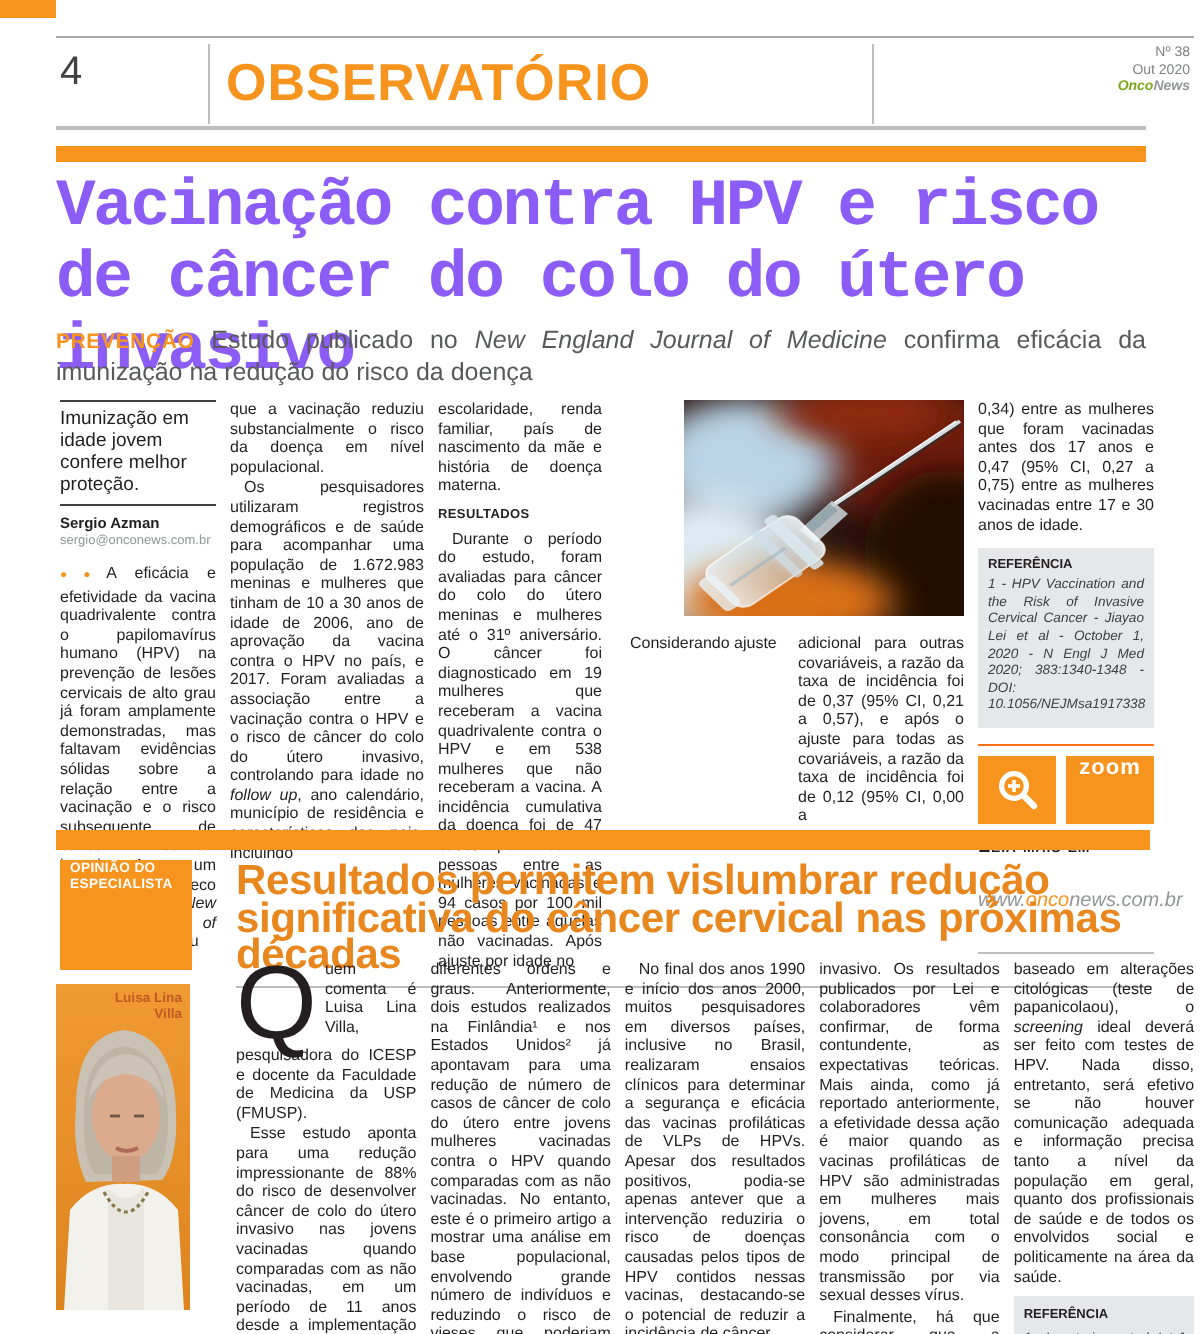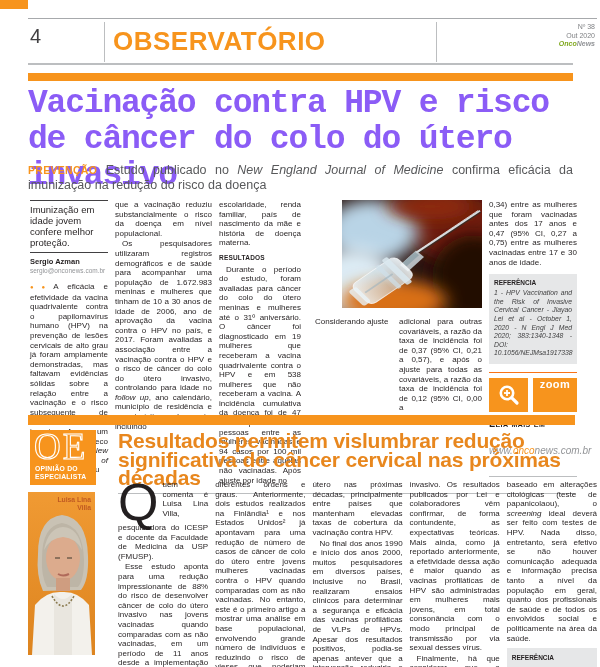--- a/index.html
+++ b/index.html
@@ -199,21 +199,20 @@
         <div class="btn btn-zoom">zoom</div>
       </div>
       <div class="leia">Leia mais em</div>
       <div class="site"><span>www.</span><span class="accent">onco</span><span>news.com.br</span></div>
     </div>
   </div>
 
   <div class="bar-orange-mid"></div>
 
   <div class="oe-badge">
-    <div class="oe-initials">OE</div>
     <div class="oe-label">
       <div>OPINIÃO DO</div>
       <div>ESPECIALISTA</div>
     </div>
   </div>
 
   <svg class="expert-photo" viewBox="0 0 67 163" preserveAspectRatio="none">
     <defs>
       <linearGradient id="og" x1="0" y1="0" x2="0" y2="1">
         <stop offset="0" stop-color="#F09A33"></stop>
@@ -243,21 +242,20 @@
   <div class="body-bottom">
     <div class="bcol jtxt">
       <p class="p"><span class="dropcap">Q</span><span>uem comenta é Luisa Lina Villa, pesquisadora do ICESP e docente da Faculdade de Medicina da USP (FMUSP).</span></p>
       <p class="p indent">Esse estudo aponta para uma redução impressionante de 88% do risco de desenvolver câncer de colo do útero invasivo nas jovens vacinadas quando comparadas com as não vacinadas, em um período de 11 anos desde a implementação de vacinas profiláticas de HPV na Suécia.</p>
 
     </div>
     <div class="bcol jtxt">
       <p class="p">diferentes ordens e graus. Anteriormente, dois estudos realizados na Finlândia¹ e nos Estados Unidos² já apontavam para uma redução de número de casos de câncer de colo do útero entre jovens mulheres vacinadas contra o HPV quando comparadas com as não vacinadas. No entanto, este é o primeiro artigo a mostrar uma análise em base populacional, envolvendo grande número de indivíduos e reduzindo o risco de vieses que poderiam conduzir a conclusões dúbias. Ao contrário, os resultados são extremamente positivos e permitem vislumbrar a redução significativa de câncer de colo do</p>
     </div>
     <div class="bcol jtxt">
-      <p class="p">útero nas próximas décadas, principalmente entre países que mantenham elevadas taxas de cobertura da vacinação contra HPV.</p>
       <p class="p indent">No final dos anos 1990 e início dos anos 2000, muitos pesquisadores em diversos países, inclusive no Brasil, realizaram ensaios clínicos para determinar a segurança e eficácia das vacinas profiláticas de VLPs de HPVs. Apesar dos resultados positivos, podia-se apenas antever que a intervenção reduziria o risco de doenças causadas pelos tipos de HPV contidos nessas vacinas, destacando-se o potencial de reduzir a incidência de câncer</p>
     </div>
     <div class="bcol jtxt">
       <p class="p">invasivo. Os resultados publicados por Lei e colaboradores vêm confirmar, de forma contundente, as expectativas teóricas. Mais ainda, como já reportado anteriormente, a efetividade dessa ação é maior quando as vacinas profiláticas de HPV são administradas em mulheres mais jovens, em total consonância com o modo principal de transmissão por via sexual desses vírus.</p>
       <p class="p indent">Finalmente, há que considerar que a redução das taxas de câncer de colo do útero deverá impactar os programas de rastreamento desse tumor³. Com a perda do valor preditivo positivo do rastreamento</p>
     </div>
     <div class="bcol jtxt">
       <p class="p"><span>baseado em alterações citológicas (teste de papanicolaou), o </span><span class="it">screening</span><span> ideal deverá ser feito com testes de HPV. Nada disso, entretanto, será efetivo se não houver comunicação adequada e informação precisa tanto a nível da população em geral, quanto dos profissionais de saúde e de todos os envolvidos social e politicamente na área da saúde.</span></p>
       <div class="refbox2">
         <div class="ref-label">REFERÊNCIA</div>

